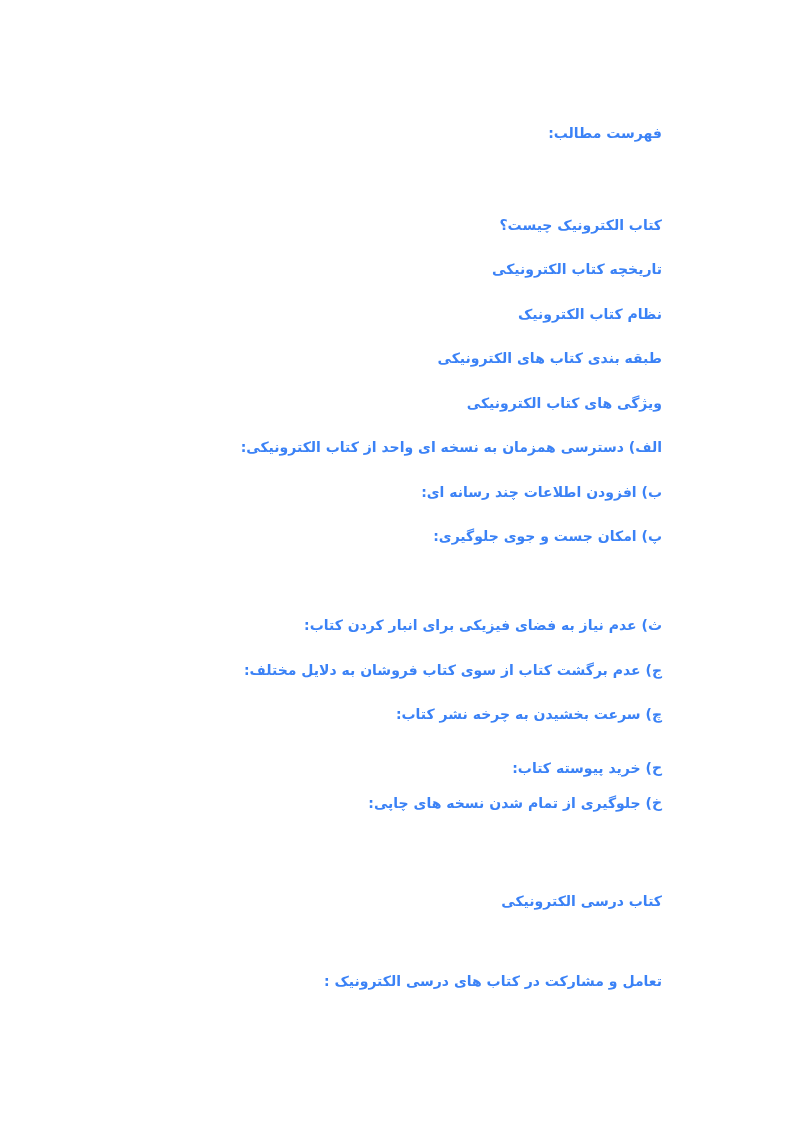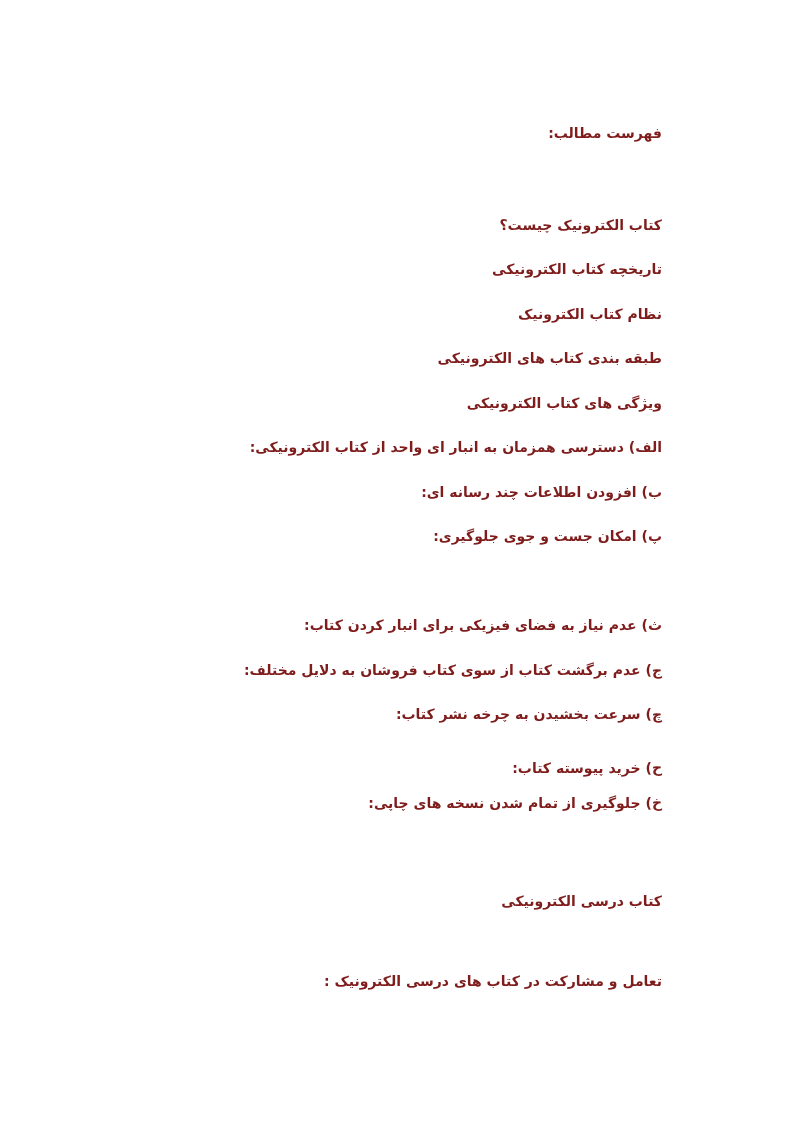--- a/index.html
+++ b/index.html
@@ -11,35 +11,35 @@
     .toc-line {
       position: absolute;
       right: 132px;
       direction: rtl;
       text-align: left;
       white-space: nowrap;
       font-family: "DejaVu Sans", "Liberation Sans", sans-serif;
       font-weight: bold;
       font-size: 14px;
       line-height: 20px;
-      color: #7f1d1d;
+      color: #3b82f6;
     }
   </style>
 </head>
 <body>
 
 <div class="page">
   <div class="toc-line" style="top:123px">فهرست مطالب:</div>
 
   <div class="toc-line" style="top:215px">کتاب الکترونیک چیست؟</div>
   <div class="toc-line" style="top:259px">تاریخچه کتاب الکترونیکی</div>
   <div class="toc-line" style="top:304px">نظام کتاب الکترونیک</div>
   <div class="toc-line" style="top:348px">طبقه بندی کتاب های الکترونیکی</div>
   <div class="toc-line" style="top:393px">ویژگی های کتاب الکترونیکی</div>
-  <div class="toc-line" style="top:437px">الف) دسترسی همزمان به انبار ای واحد از کتاب الکترونیکی:</div>
+  <div class="toc-line" style="top:437px">الف) دسترسی همزمان به نسخه ای واحد از کتاب الکترونیکی:</div>
   <div class="toc-line" style="top:482px">ب) افزودن اطلاعات چند رسانه ای:</div>
   <div class="toc-line" style="top:526px">پ) امکان جست و جوی جلوگیری:</div>
   <div class="toc-line" style="top:615px">ث) عدم نیاز به فضای فیزیکی برای انبار کردن کتاب:</div>
   <div class="toc-line" style="top:660px">ج) عدم برگشت کتاب از سوی کتاب فروشان به دلایل مختلف:</div>
   <div class="toc-line" style="top:704px">چ) سرعت بخشیدن به چرخه نشر کتاب:</div>
   <div class="toc-line" style="top:758px">ح) خرید پیوسته کتاب:</div>
   <div class="toc-line" style="top:793px">خ) جلوگیری از تمام شدن نسخه های چاپی:</div>
   <div class="toc-line" style="top:891px">کتاب درسی الکترونیکی</div>
   <div class="toc-line" style="top:971px">تعامل و مشارکت در کتاب های درسی الکترونیک :</div>
 </div>

